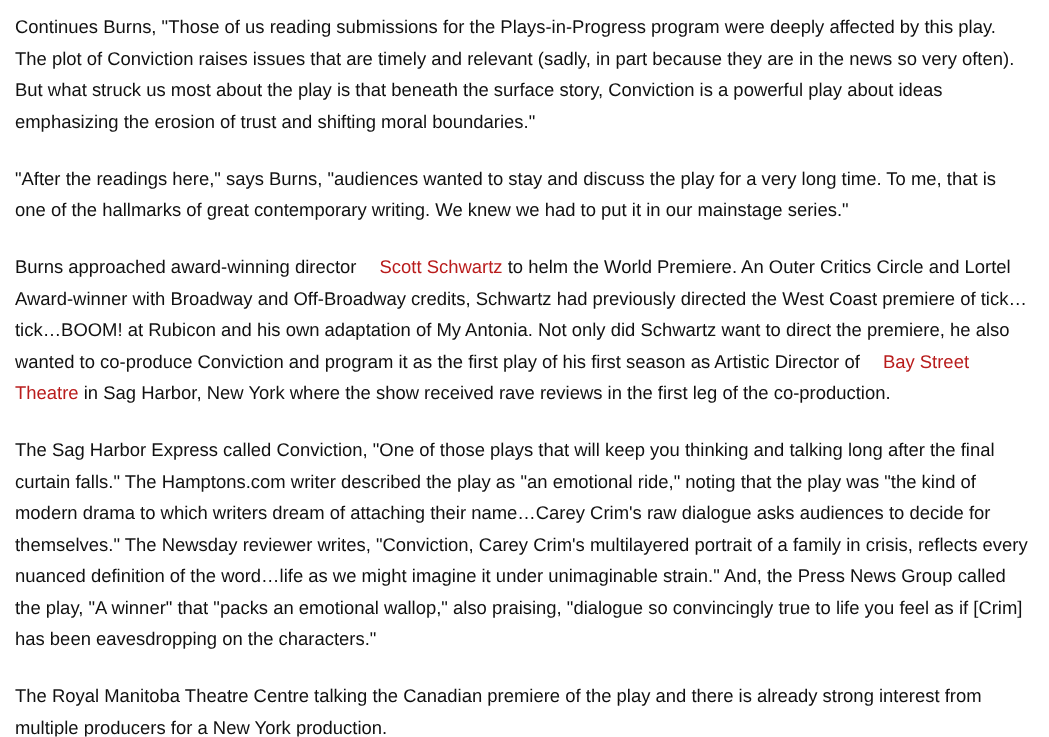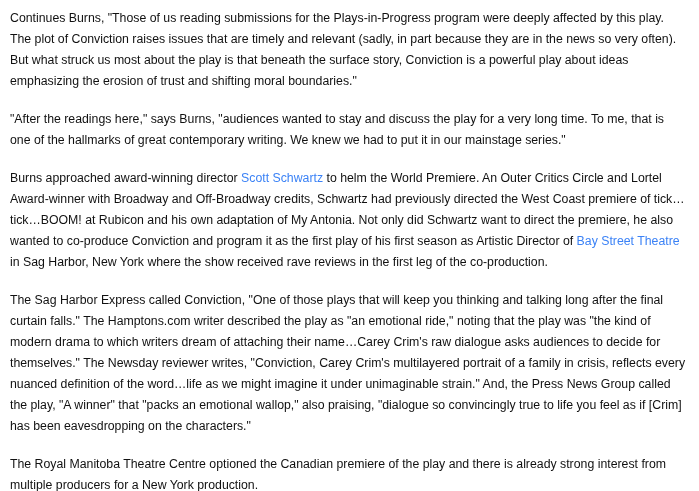--- a/index.html
+++ b/index.html
@@ -23,29 +23,30 @@
     font-size: 12.3px;
     line-height: 21px;
     margin: 0 0 17px 0;
     text-align: left;
     color: #111111;
   }
   p.para:last-child {
     margin-bottom: 0;
   }
   a.link {
-    color: #3b82f6;
+    color: #b91c1c;
     text-decoration: none;
+    margin-left: 12px;
   }
   .seg {
     
   }
 </style>
 </head>
 <body>
 
 <div class="article" id="article-root">
     <p class="para"><span class="seg">Continues Burns, "Those of us reading submissions for the Plays-in-Progress program were deeply affected by this play. The plot of Conviction raises issues that are timely and relevant (sadly, in part because they are in the news so very often). But what struck us most about the play is that beneath the surface story, Conviction is a powerful play about ideas emphasizing the erosion of trust and shifting moral boundaries."</span></p>
     <p class="para"><span class="seg">"After the readings here," says Burns, "audiences wanted to stay and discuss the play for a very long time. To me, that is one of the hallmarks of great contemporary writing. We knew we had to put it in our mainstage series."</span></p>
     <p class="para"><span class="seg">Burns approached award-winning director </span><a class="link" href="#">Scott Schwartz</a><span class="seg"> to helm the World Premiere. An Outer Critics Circle and Lortel Award-winner with Broadway and Off-Broadway credits, Schwartz had previously directed the West Coast premiere of tick…tick…BOOM! at Rubicon and his own adaptation of My Antonia. Not only did Schwartz want to direct the premiere, he also wanted to co-produce Conviction and program it as the first play of his first season as Artistic Director of </span><a class="link" href="#">Bay Street Theatre</a><span class="seg"> in Sag Harbor, New York where the show received rave reviews in the first leg of the co-production.</span></p>
     <p class="para"><span class="seg">The Sag Harbor Express called Conviction, "One of those plays that will keep you thinking and talking long after the final curtain falls." The Hamptons.com writer described the play as "an emotional ride," noting that the play was "the kind of modern drama to which writers dream of attaching their name…Carey Crim's raw dialogue asks audiences to decide for themselves." The Newsday reviewer writes, "Conviction, Carey Crim's multilayered portrait of a family in crisis, reflects every nuanced definition of the word…life as we might imagine it under unimaginable strain." And, the Press News Group called the play, "A winner" that "packs an emotional wallop," also praising, "dialogue so convincingly true to life you feel as if [Crim] has been eavesdropping on the characters."</span></p>
-    <p class="para"><span class="seg">The Royal Manitoba Theatre Centre optioned the Canadian premiere of the play and there is already strong interest from multiple producers for a New York production.</span></p>
+    <p class="para"><span class="seg">The Royal Manitoba Theatre Centre talking the Canadian premiere of the play and there is already strong interest from multiple producers for a New York production.</span></p>
   </div>
 
 </body></html>

